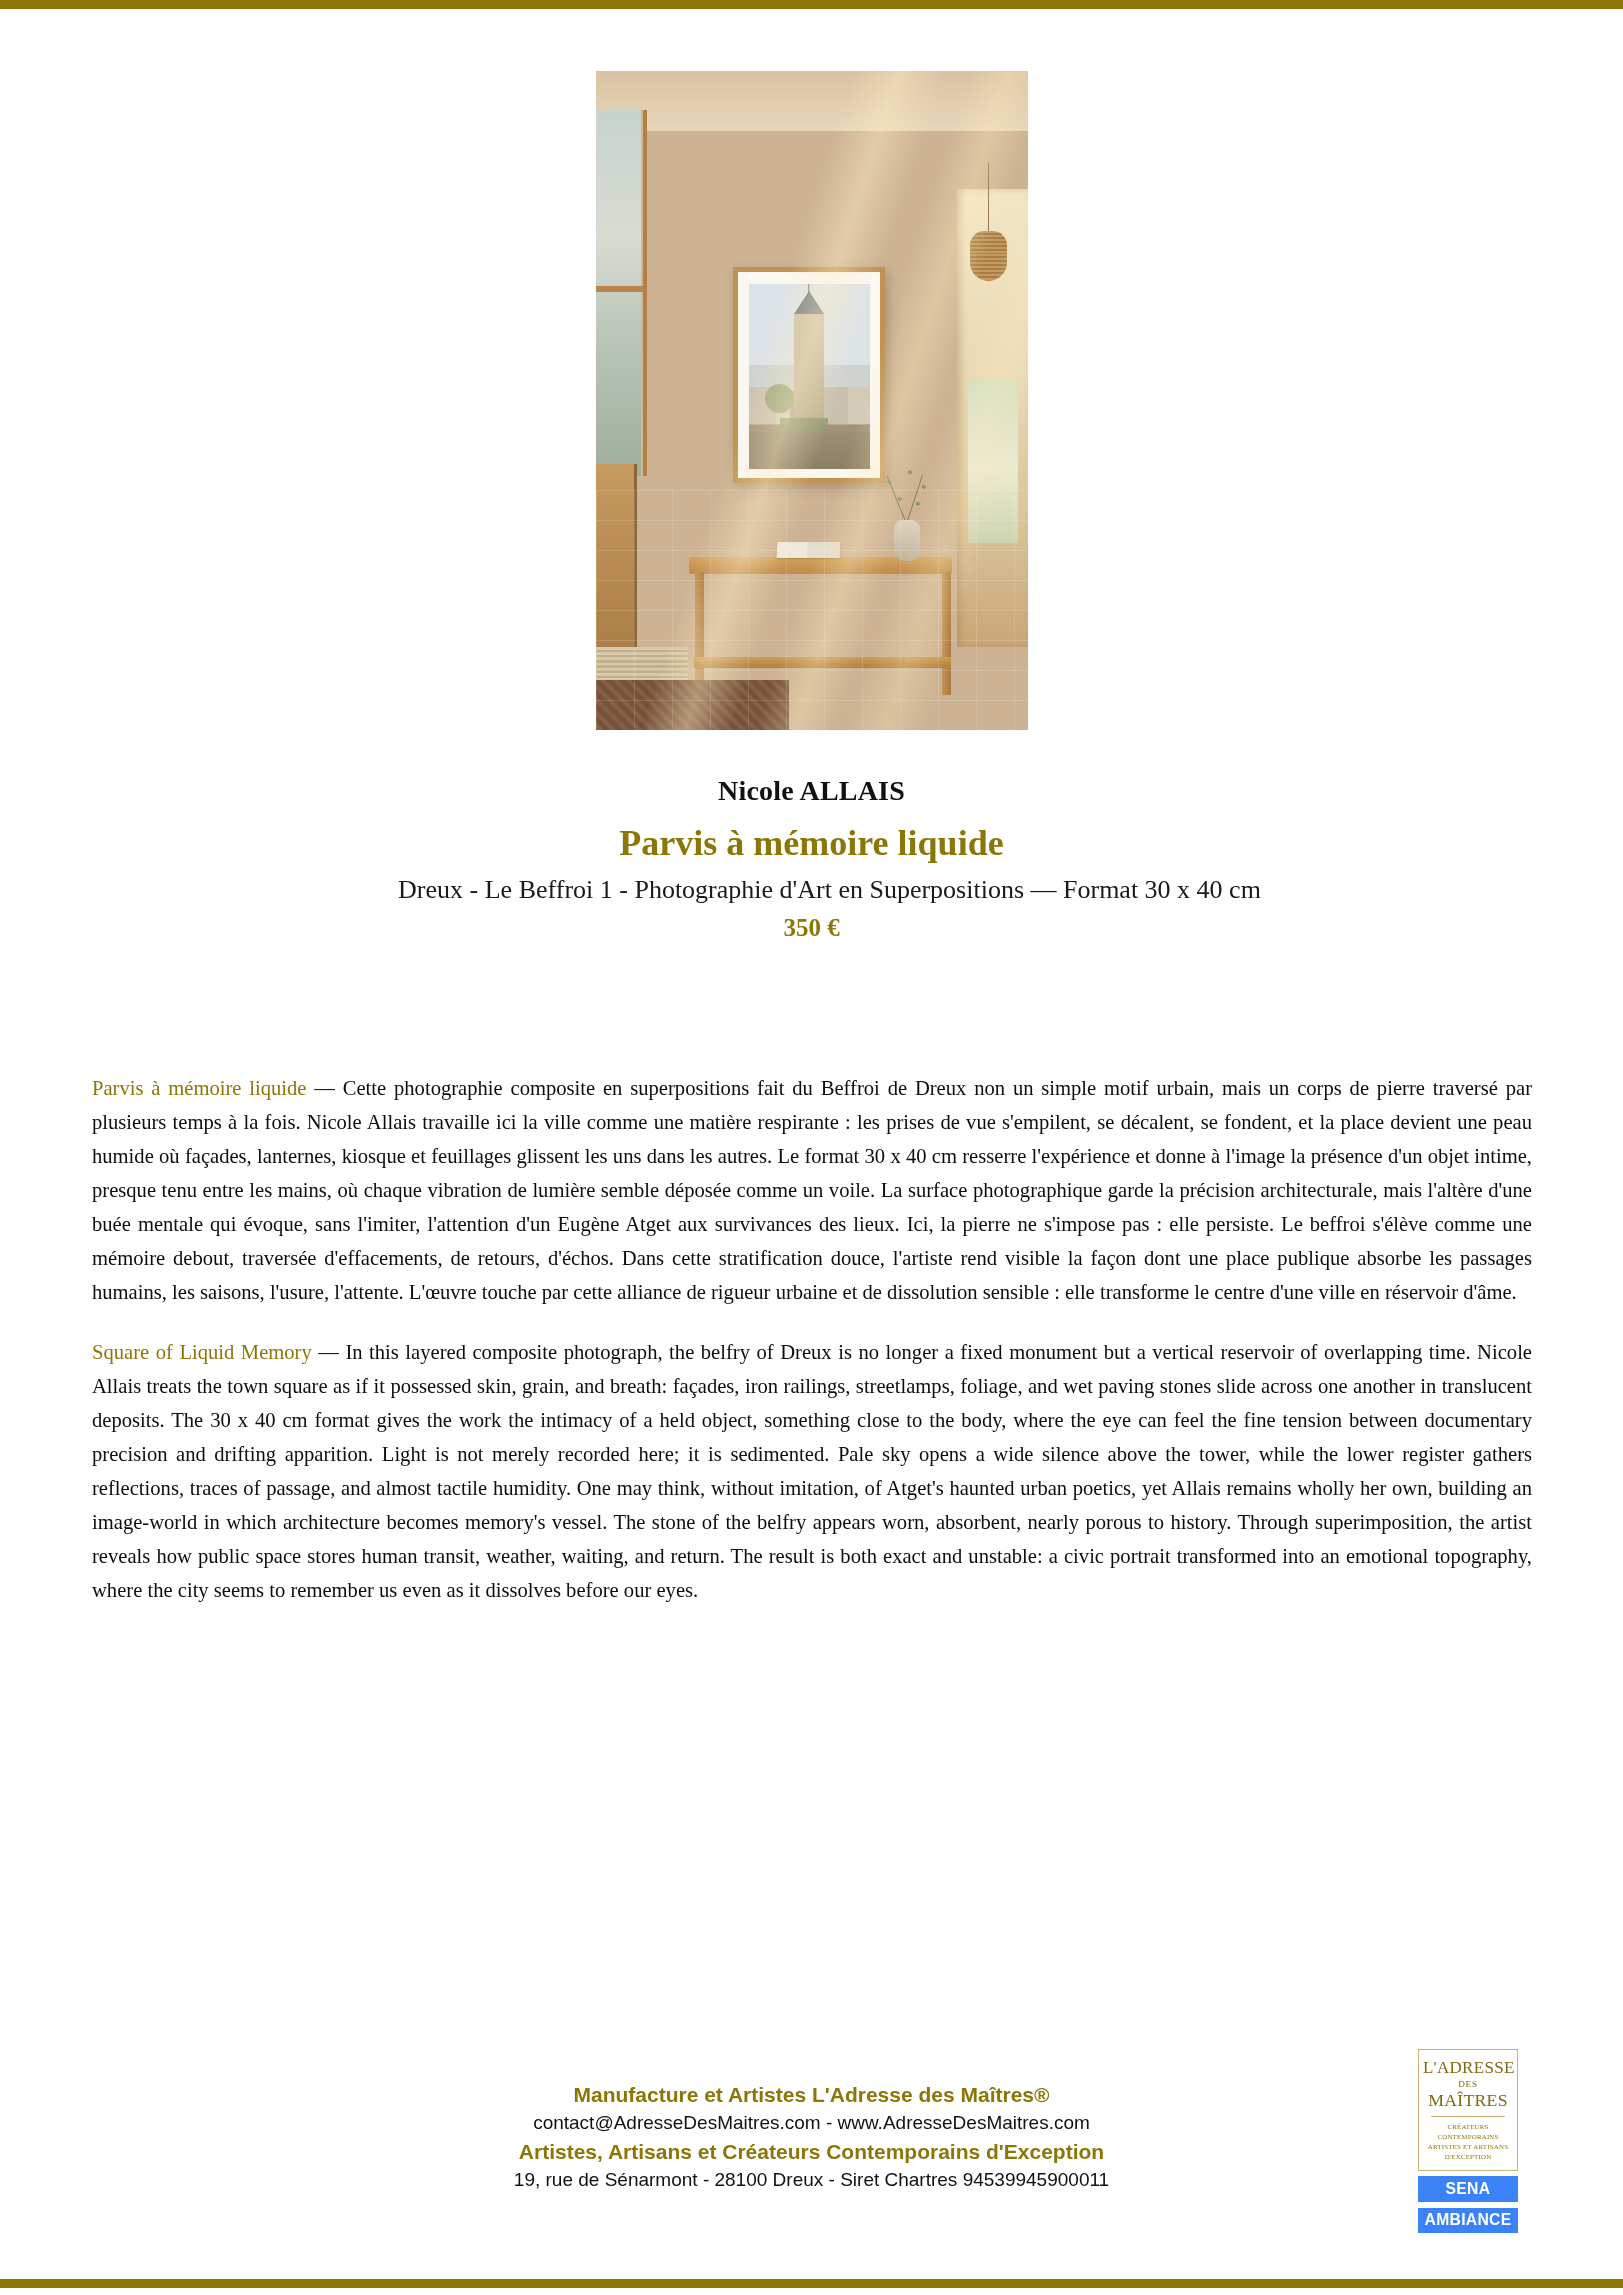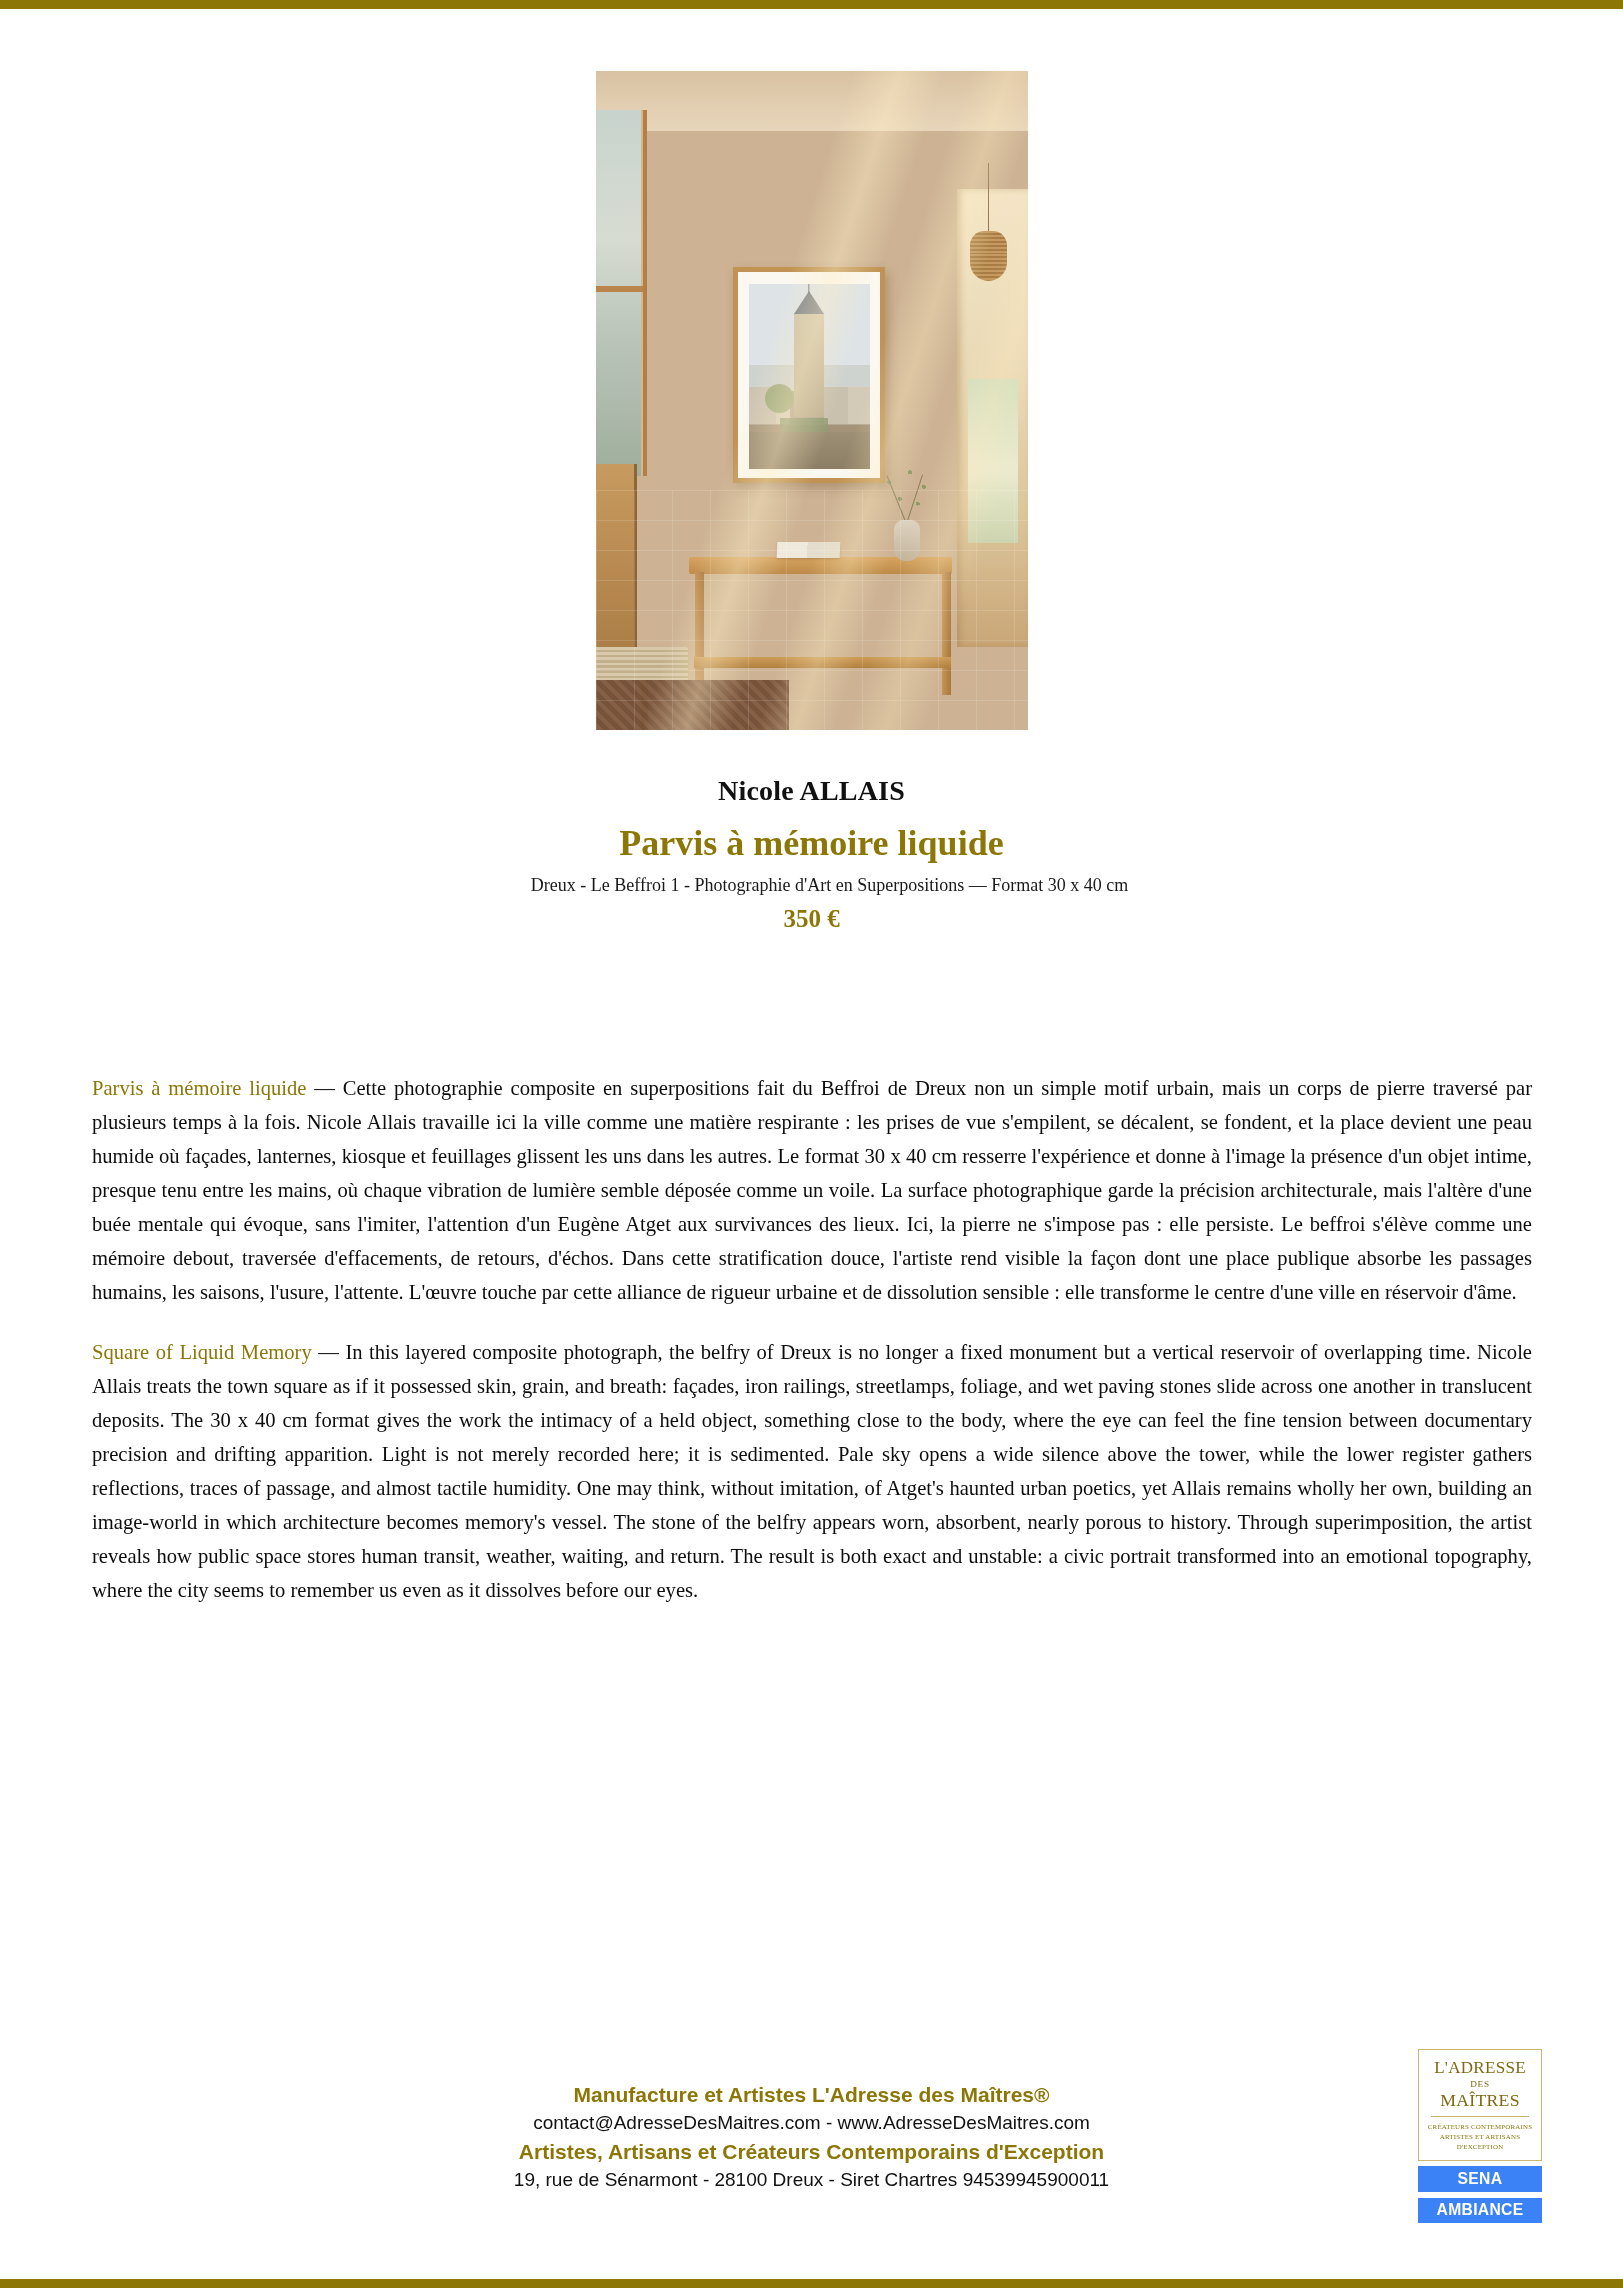--- a/index.html
+++ b/index.html
@@ -244,21 +244,21 @@
     letter-spacing: 0.2px;
     margin-bottom: 15px;
   }
   .artwork-title {
     font-size: 36px;
     font-weight: bold;
     color: #8c7606;
     margin-bottom: 10.5px;
   }
   .artwork-subtitle {
-    font-size: 18px;
+    font-size: 26px;
     color: #1a1a1a;
     margin-bottom: 9.2px;
     margin-left: 36px;
   }
   .artwork-price {
     font-size: 25px;
     font-weight: bold;
     color: #8c7606;
   }
 
@@ -298,21 +298,21 @@
   .footer-line.dark {
     color: #111111;
     font-size: 19px;
   }
 
   
   .logo-cluster {
     position: absolute;
     left: 1418px;
     top: 2049px;
-    width: 124px;
+    width: 100px;
     text-align: center;
     font-family: "Liberation Serif", "DejaVu Serif", serif;
   }
   .logo-box {
     border: 1.3px solid #cbb471;
     padding: 8.5px 3.9px 7.9px;
     background: #ffffff;
   }
   .logo-l1 {
     font-size: 17px;

